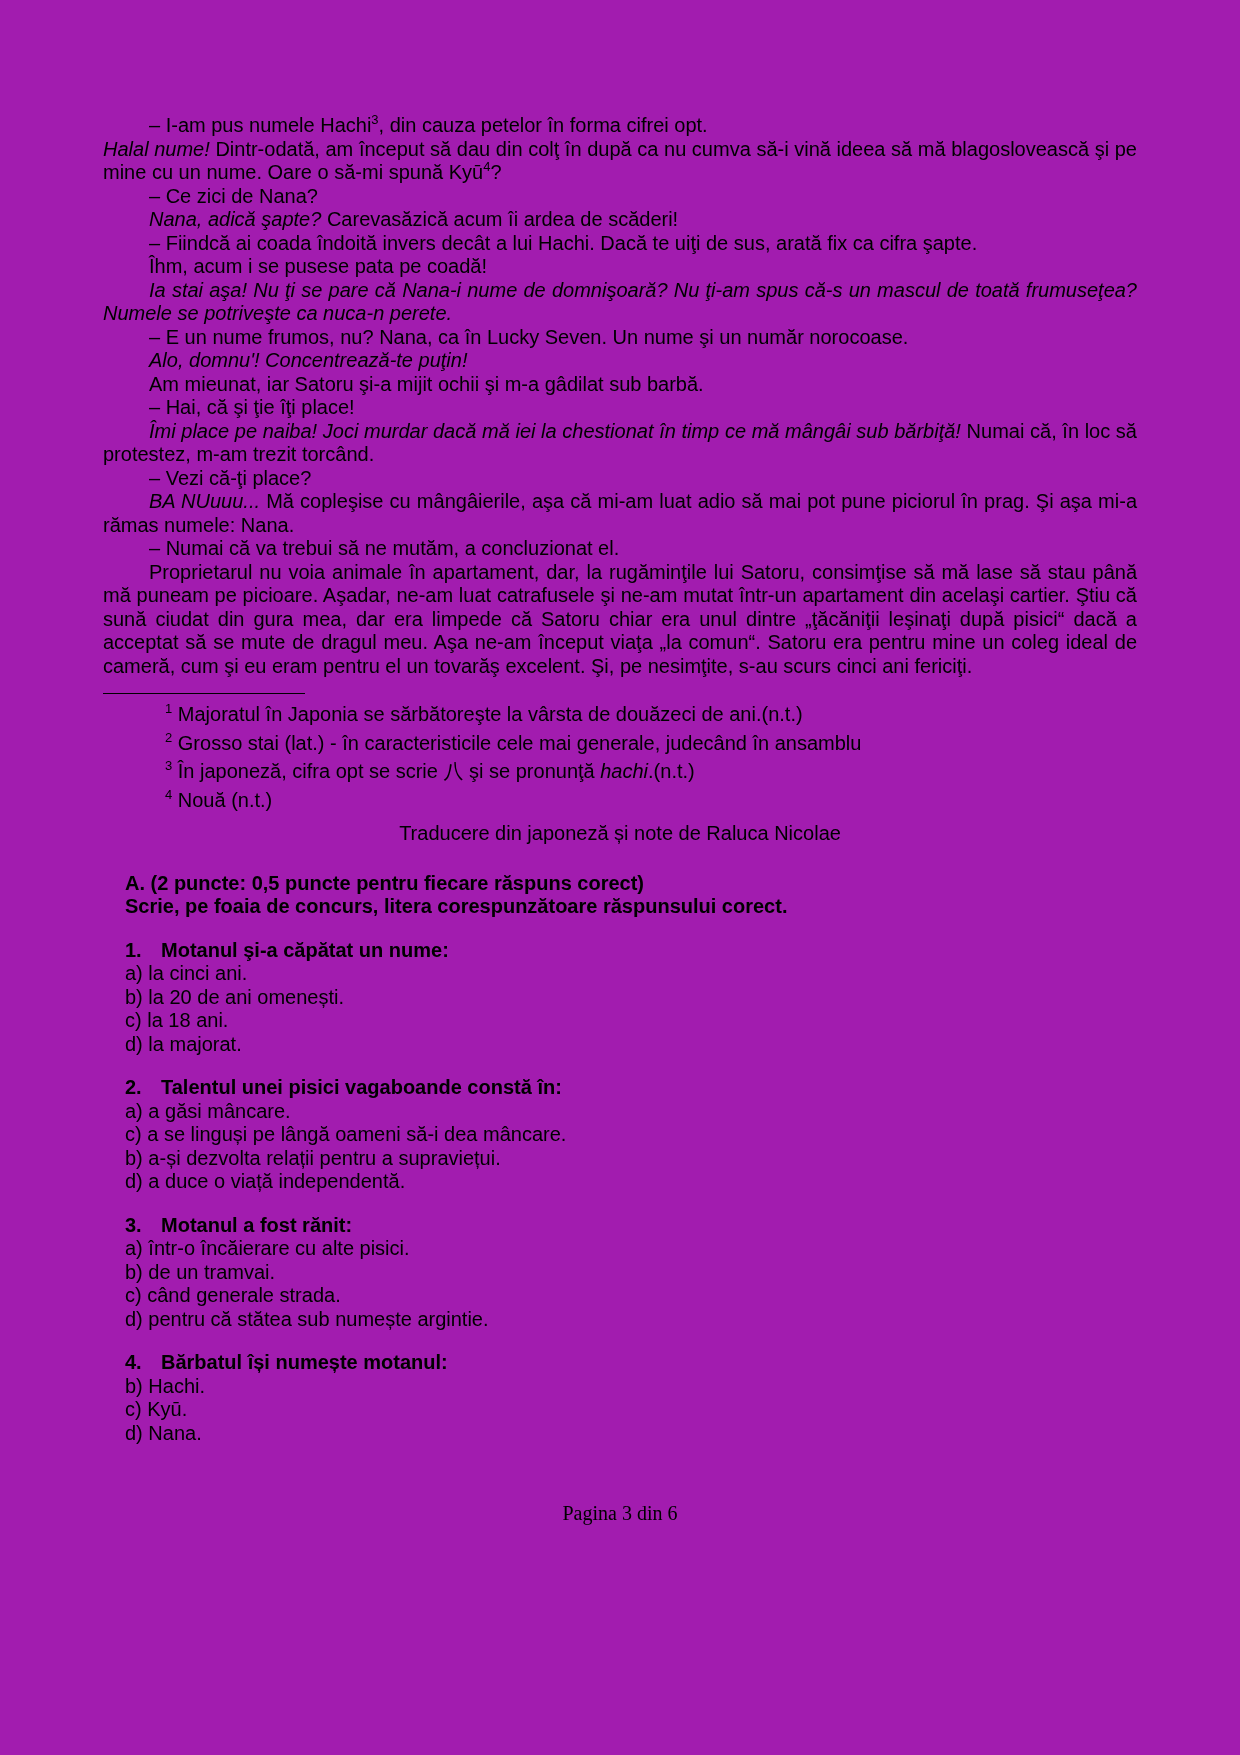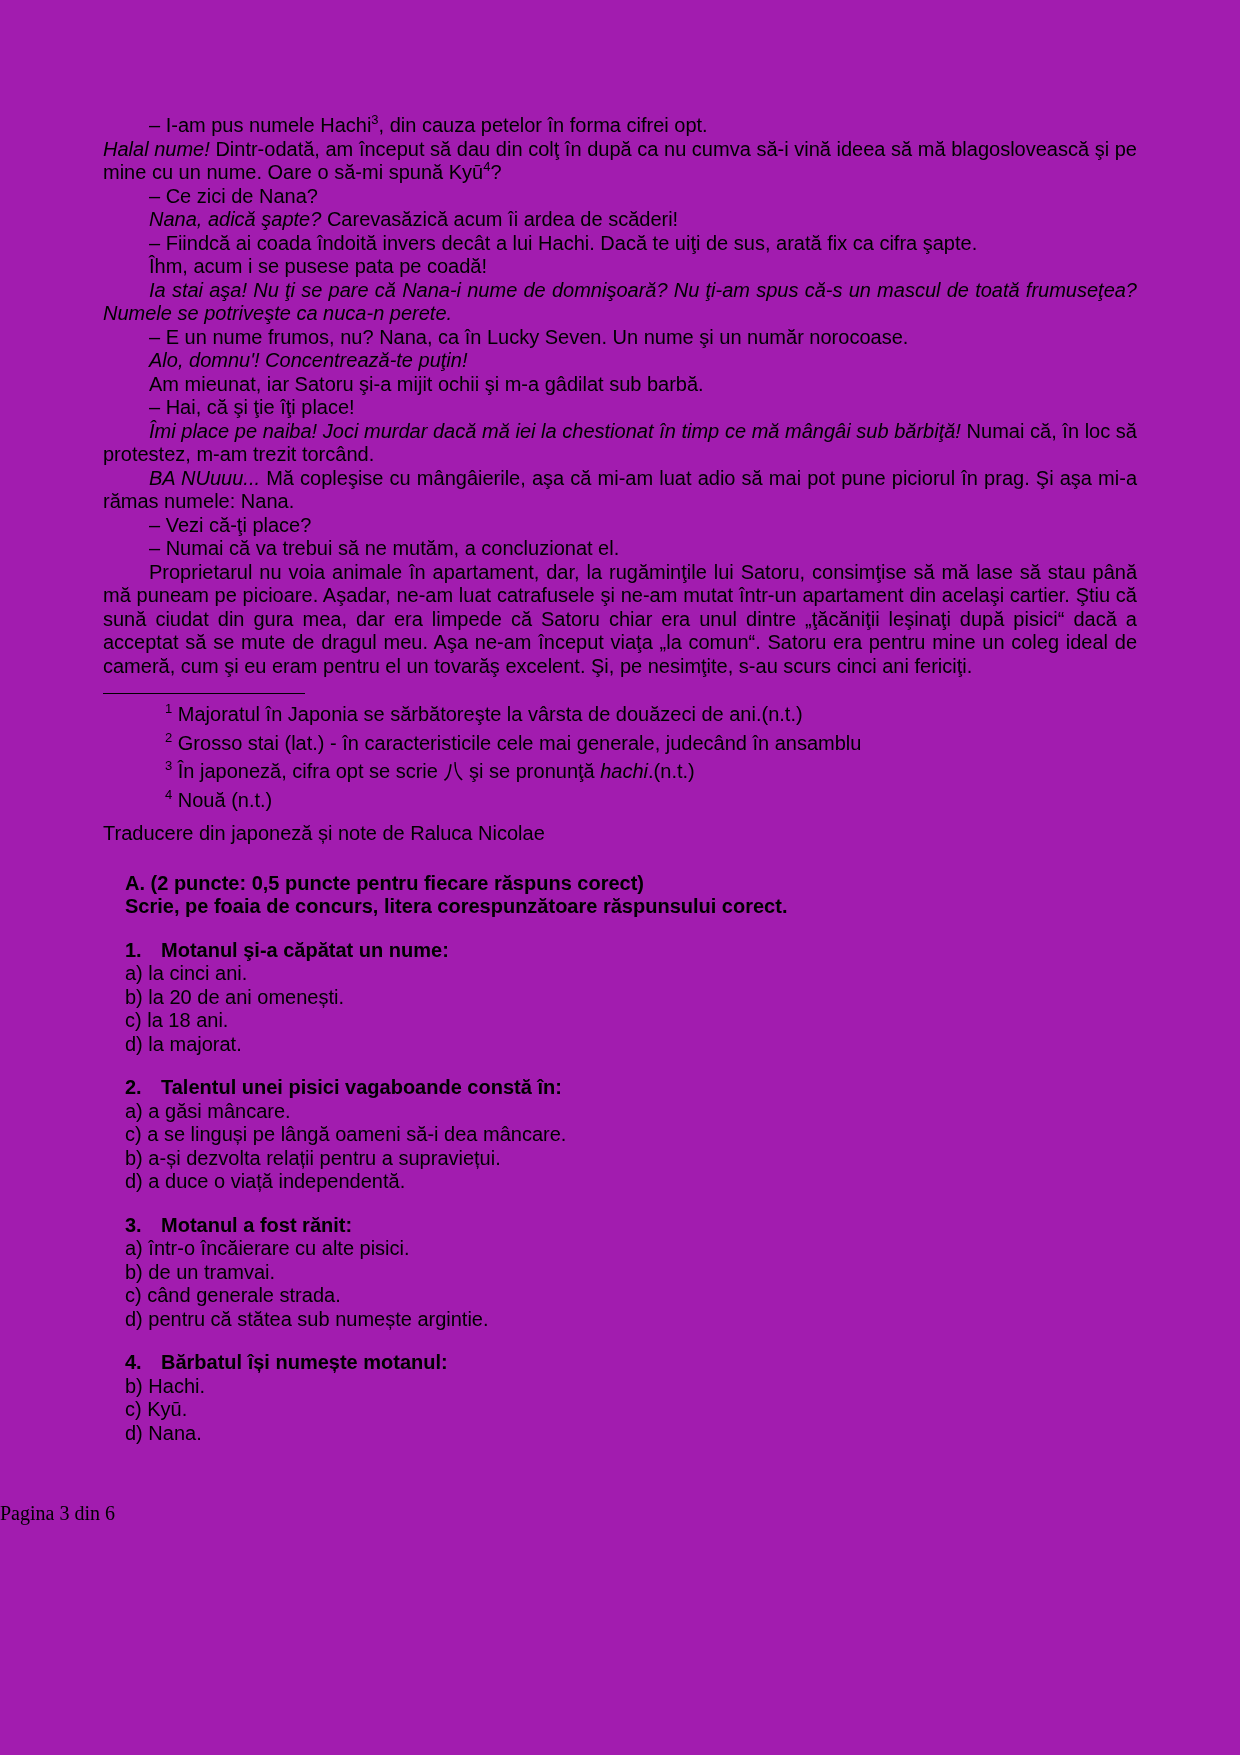--- a/index.html
+++ b/index.html
@@ -27,31 +27,32 @@
   .story-p.indent { text-indent: 46px; }
   .it { font-style: italic; }
   sup { font-size: 0.65em; line-height: 0; vertical-align: super; }
   .footnote-sep {
     width: 202px;
     height: 0;
     border-top: 1.6px solid #000;
     margin: 15px 0 9px 0;
   }
   .footnote { margin-left: 62px; margin-bottom: 5px; }
-  .credit { text-align: left; margin-top: 10px; }
+  .credit { text-align: center; margin-top: 10px; }
   .section-a { margin-top: 26px; margin-left: 22px; }
   .bold { font-weight: bold; }
   .question { margin-top: 20px; }
   .q-heading { font-weight: bold; }
   .q-num { display: inline-block; min-width: 36px; font-weight: bold; }
   .footer {
     position: absolute;
     top: 1502px;
     left: 0;
     width: 100%;
+    text-align: center;
     font-family: "Liberation Serif", serif;
     font-size: 20px;
   }
 </style>
 </head>
 <body>
 
 <div class="page">
   <div class="content">
 
@@ -61,22 +62,22 @@
         <p class="story-p indent"><span>– Ce zici de Nana?</span></p>
         <p class="story-p indent"><span class="it">Nana, adică şapte?</span><span> Carevasăzică acum îi ardea de scăderi!</span></p>
         <p class="story-p indent"><span>– Fiindcă ai coada îndoită invers decât a lui Hachi. Dacă te uiţi de sus, arată fix ca cifra şapte.</span></p>
         <p class="story-p indent"><span>Îhm, acum i se pusese pata pe coadă!</span></p>
         <p class="story-p indent"><span class="it">Ia stai aşa! Nu ţi se pare că Nana-i nume de domnişoară? Nu ţi-am spus că-s un mascul de toată frumuseţea? Numele se potriveşte ca nuca-n perete.</span></p>
         <p class="story-p indent"><span>– E un nume frumos, nu? Nana, ca în Lucky Seven. Un nume şi un număr norocoase.</span></p>
         <p class="story-p indent"><span class="it">Alo, domnu'! Concentrează-te puţin!</span></p>
         <p class="story-p indent"><span>Am mieunat, iar Satoru şi-a mijit ochii şi m-a gâdilat sub barbă.</span></p>
         <p class="story-p indent"><span>– Hai, că şi ţie îţi place!</span></p>
         <p class="story-p indent"><span class="it">Îmi place pe naiba! Joci murdar dacă mă iei la chestionat în timp ce mă mângâi sub bărbiţă!</span><span> Numai că, în loc să protestez, m-am trezit torcând.</span></p>
+        <p class="story-p indent"><span>– Vezi că-ţi place?</span></p>
         <p class="story-p indent"><span class="it">BA NUuuu...</span><span> Mă copleşise cu mângâierile, aşa că mi-am luat adio să mai pot pune piciorul în prag. Şi aşa mi-a rămas numele: Nana.</span></p>
-        <p class="story-p indent"><span>– Vezi că-ţi place?</span></p>
         <p class="story-p indent"><span>– Numai că va trebui să ne mutăm, a concluzionat el.</span></p>
         <p class="story-p indent"><span>Proprietarul nu voia animale în apartament, dar, la rugăminţile lui Satoru, consimţise să mă lase să stau până mă puneam pe picioare. Aşadar, ne-am luat catrafusele şi ne-am mutat într-un apartament din acelaşi cartier. Ştiu că sună ciudat din gura mea, dar era limpede că Satoru chiar era unul dintre „ţăcăniţii leşinaţi după pisici“ dacă a acceptat să se mute de dragul meu. Aşa ne-am început viaţa „la comun“. Satoru era pentru mine un coleg ideal de cameră, cum şi eu eram pentru el un tovarăş excelent. Şi, pe nesimţite, s-au scurs cinci ani fericiţi.</span></p>
       </div>
 
     <div class="footnote-sep"></div>
 
     <div>
         <p class="footnote"><sup>1</sup> <span>Majoratul în Japonia se sărbătoreşte la vârsta de douăzeci de ani.(n.t.)</span></p>
         <p class="footnote"><sup>2</sup> <span>Grosso stai (lat.) - în caracteristicile cele mai generale, judecând în ansamblu</span></p>
         <p class="footnote"><sup>3</sup> <span>În japoneză, cifra opt se scrie 八 şi se pronunţă </span><span class="it">hachi</span><span>.(n.t.)</span></p>

